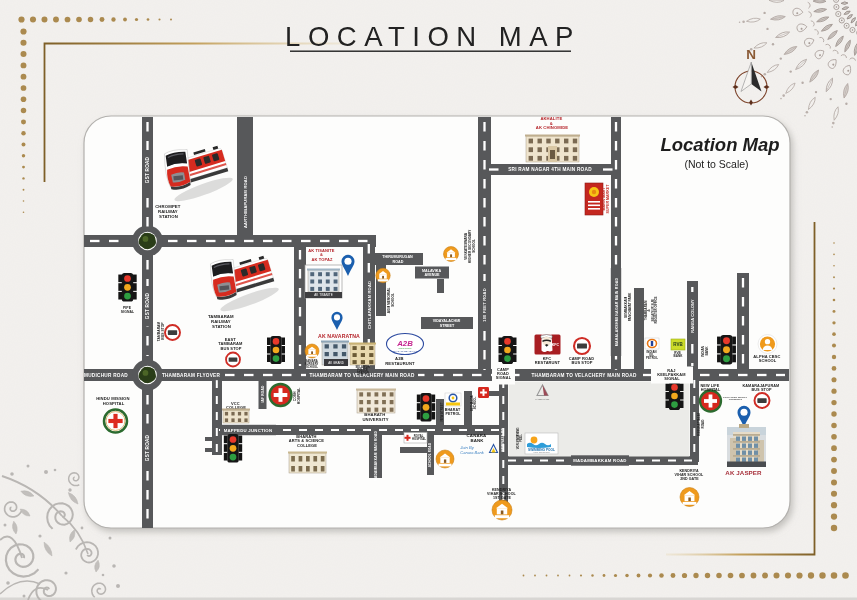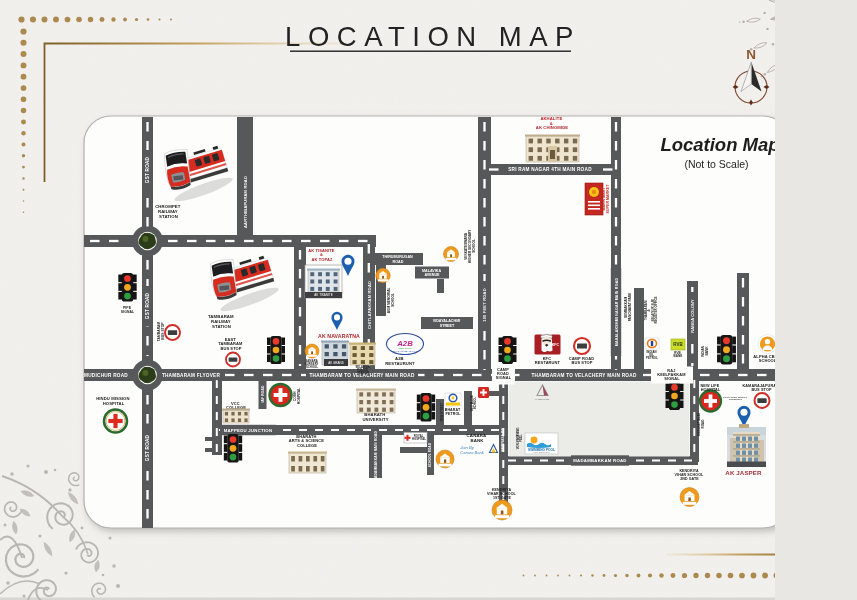--- a/index.html
+++ b/index.html
@@ -1,15 +1,15 @@
 <!DOCTYPE html>
 <html><head><meta charset="utf-8"><style>
 html,body{margin:0;padding:0;background:#e9e7e4;}
 *{font-family:"Liberation Sans",sans-serif;}
-#page{width:775px;height:600px;position:relative;overflow:hidden;}
+#page{width:857px;height:600px;position:relative;overflow:hidden;}
 </style></head><body>
 <div id="page">
 <svg width="857" height="600" viewBox="0 0 857 600">
 <defs>
 <linearGradient id="goldh" x1="0" y1="0" x2="1" y2="0">
 <stop offset="0" stop-color="#7e5f27"></stop>
           <stop offset="0.5" stop-color="#c3a05c"></stop>
           <stop offset="1" stop-color="#e3cf9f" stop-opacity="0.25"></stop>
         </linearGradient>
 <linearGradient id="goldv" x1="0" y1="0" x2="0" y2="1">

